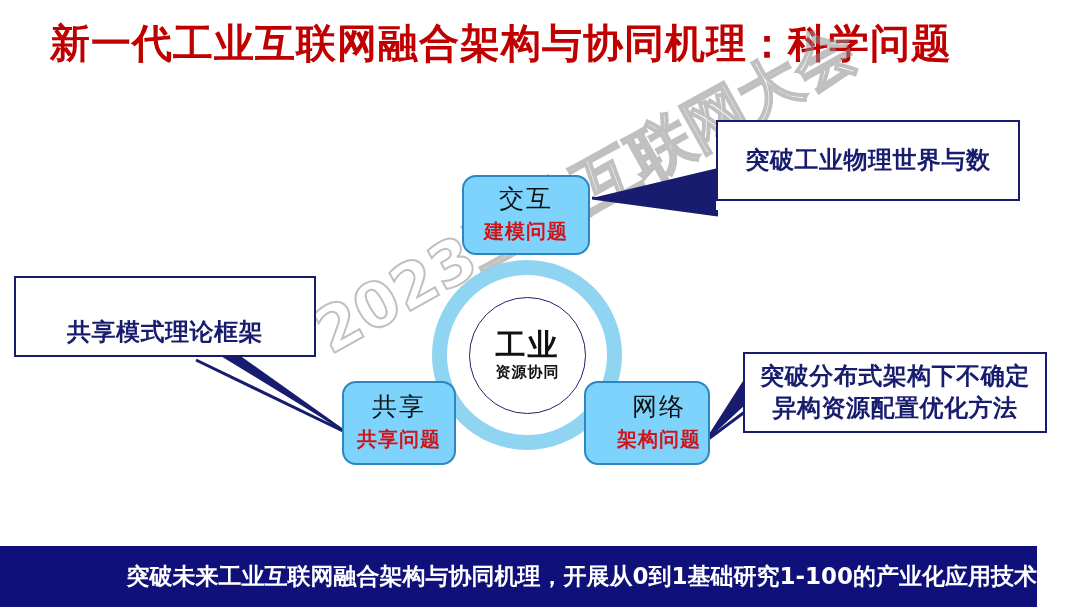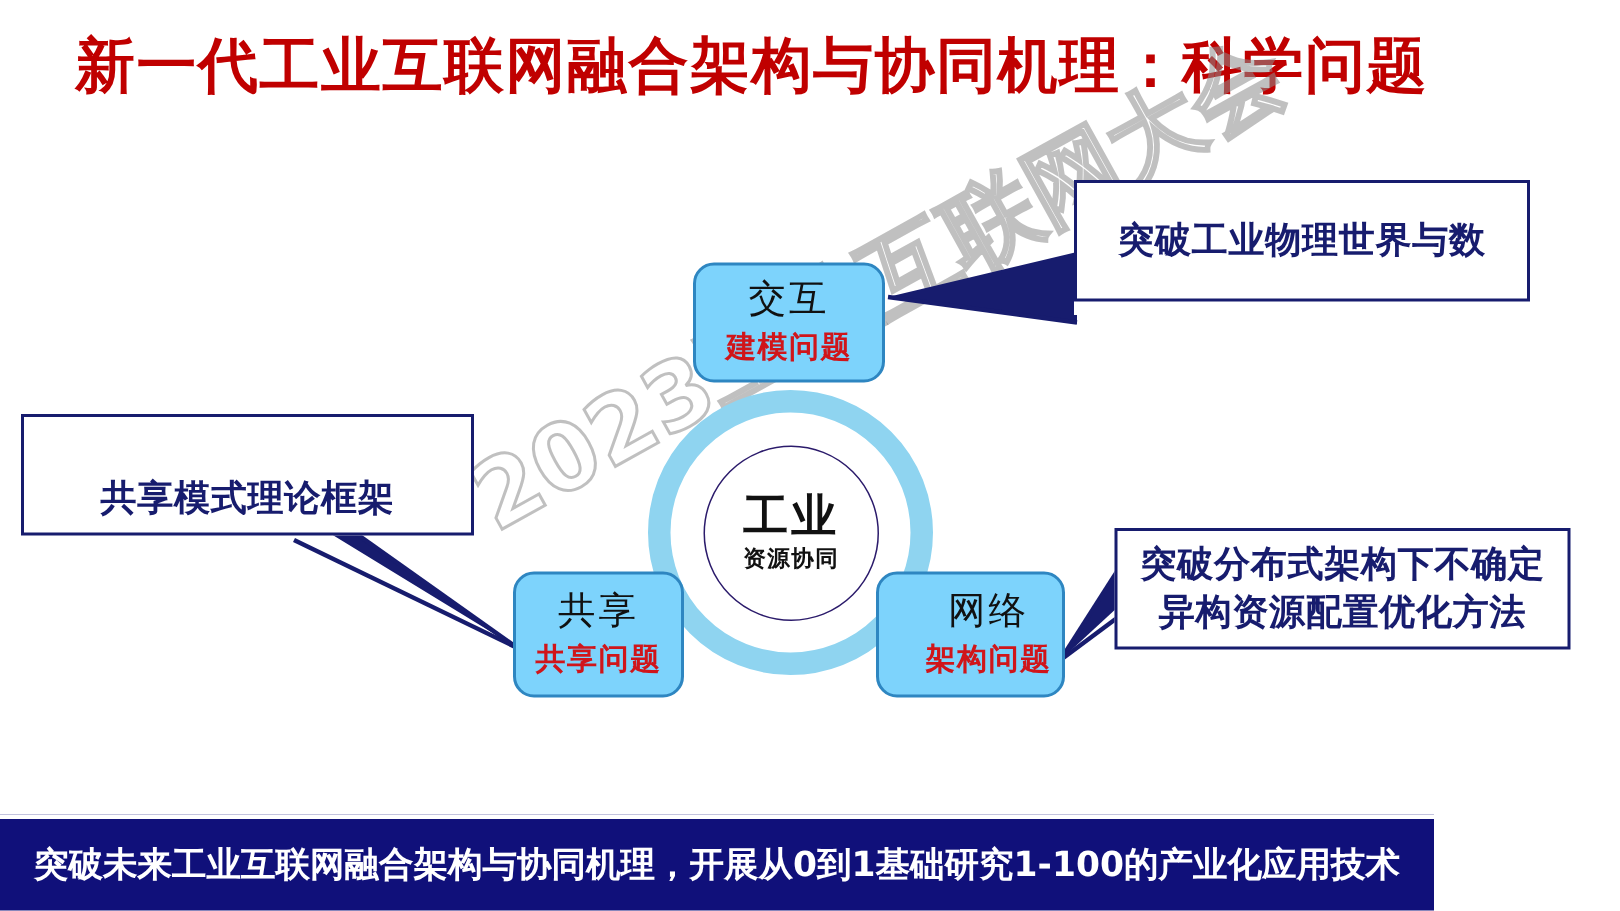--- a/index.html
+++ b/index.html
@@ -142,25 +142,25 @@
     font-family:"DejaVu Sans","Liberation Sans",sans-serif;
   }
   #callout-top-right{ left:716px; top:120px; width:304px; height:81px; }
   #callout-left{      left:14px;  top:276px; width:302px; height:81px; }
   #callout-right{     left:743px; top:352px; width:304px; height:81px; }
 
   
   #bottom-banner{
     position:absolute;
     left:0; bottom:0;
-    width:956px; height:64px;
+    width:1037px; height:64px;
     background:#10107A;
     display:flex;
     align-items:center;
-    justify-content:center;
+    justify-content:flex-end;
     border-top:3px solid #ffffff;
     box-sizing:border-box;
   }
   #bottom-banner .banner-text{
     font-size:23px;
     font-weight:bold;
     color:#ffffff;
     white-space:nowrap;
     letter-spacing:0px;
     font-family:"DejaVu Sans","Liberation Sans",sans-serif;

